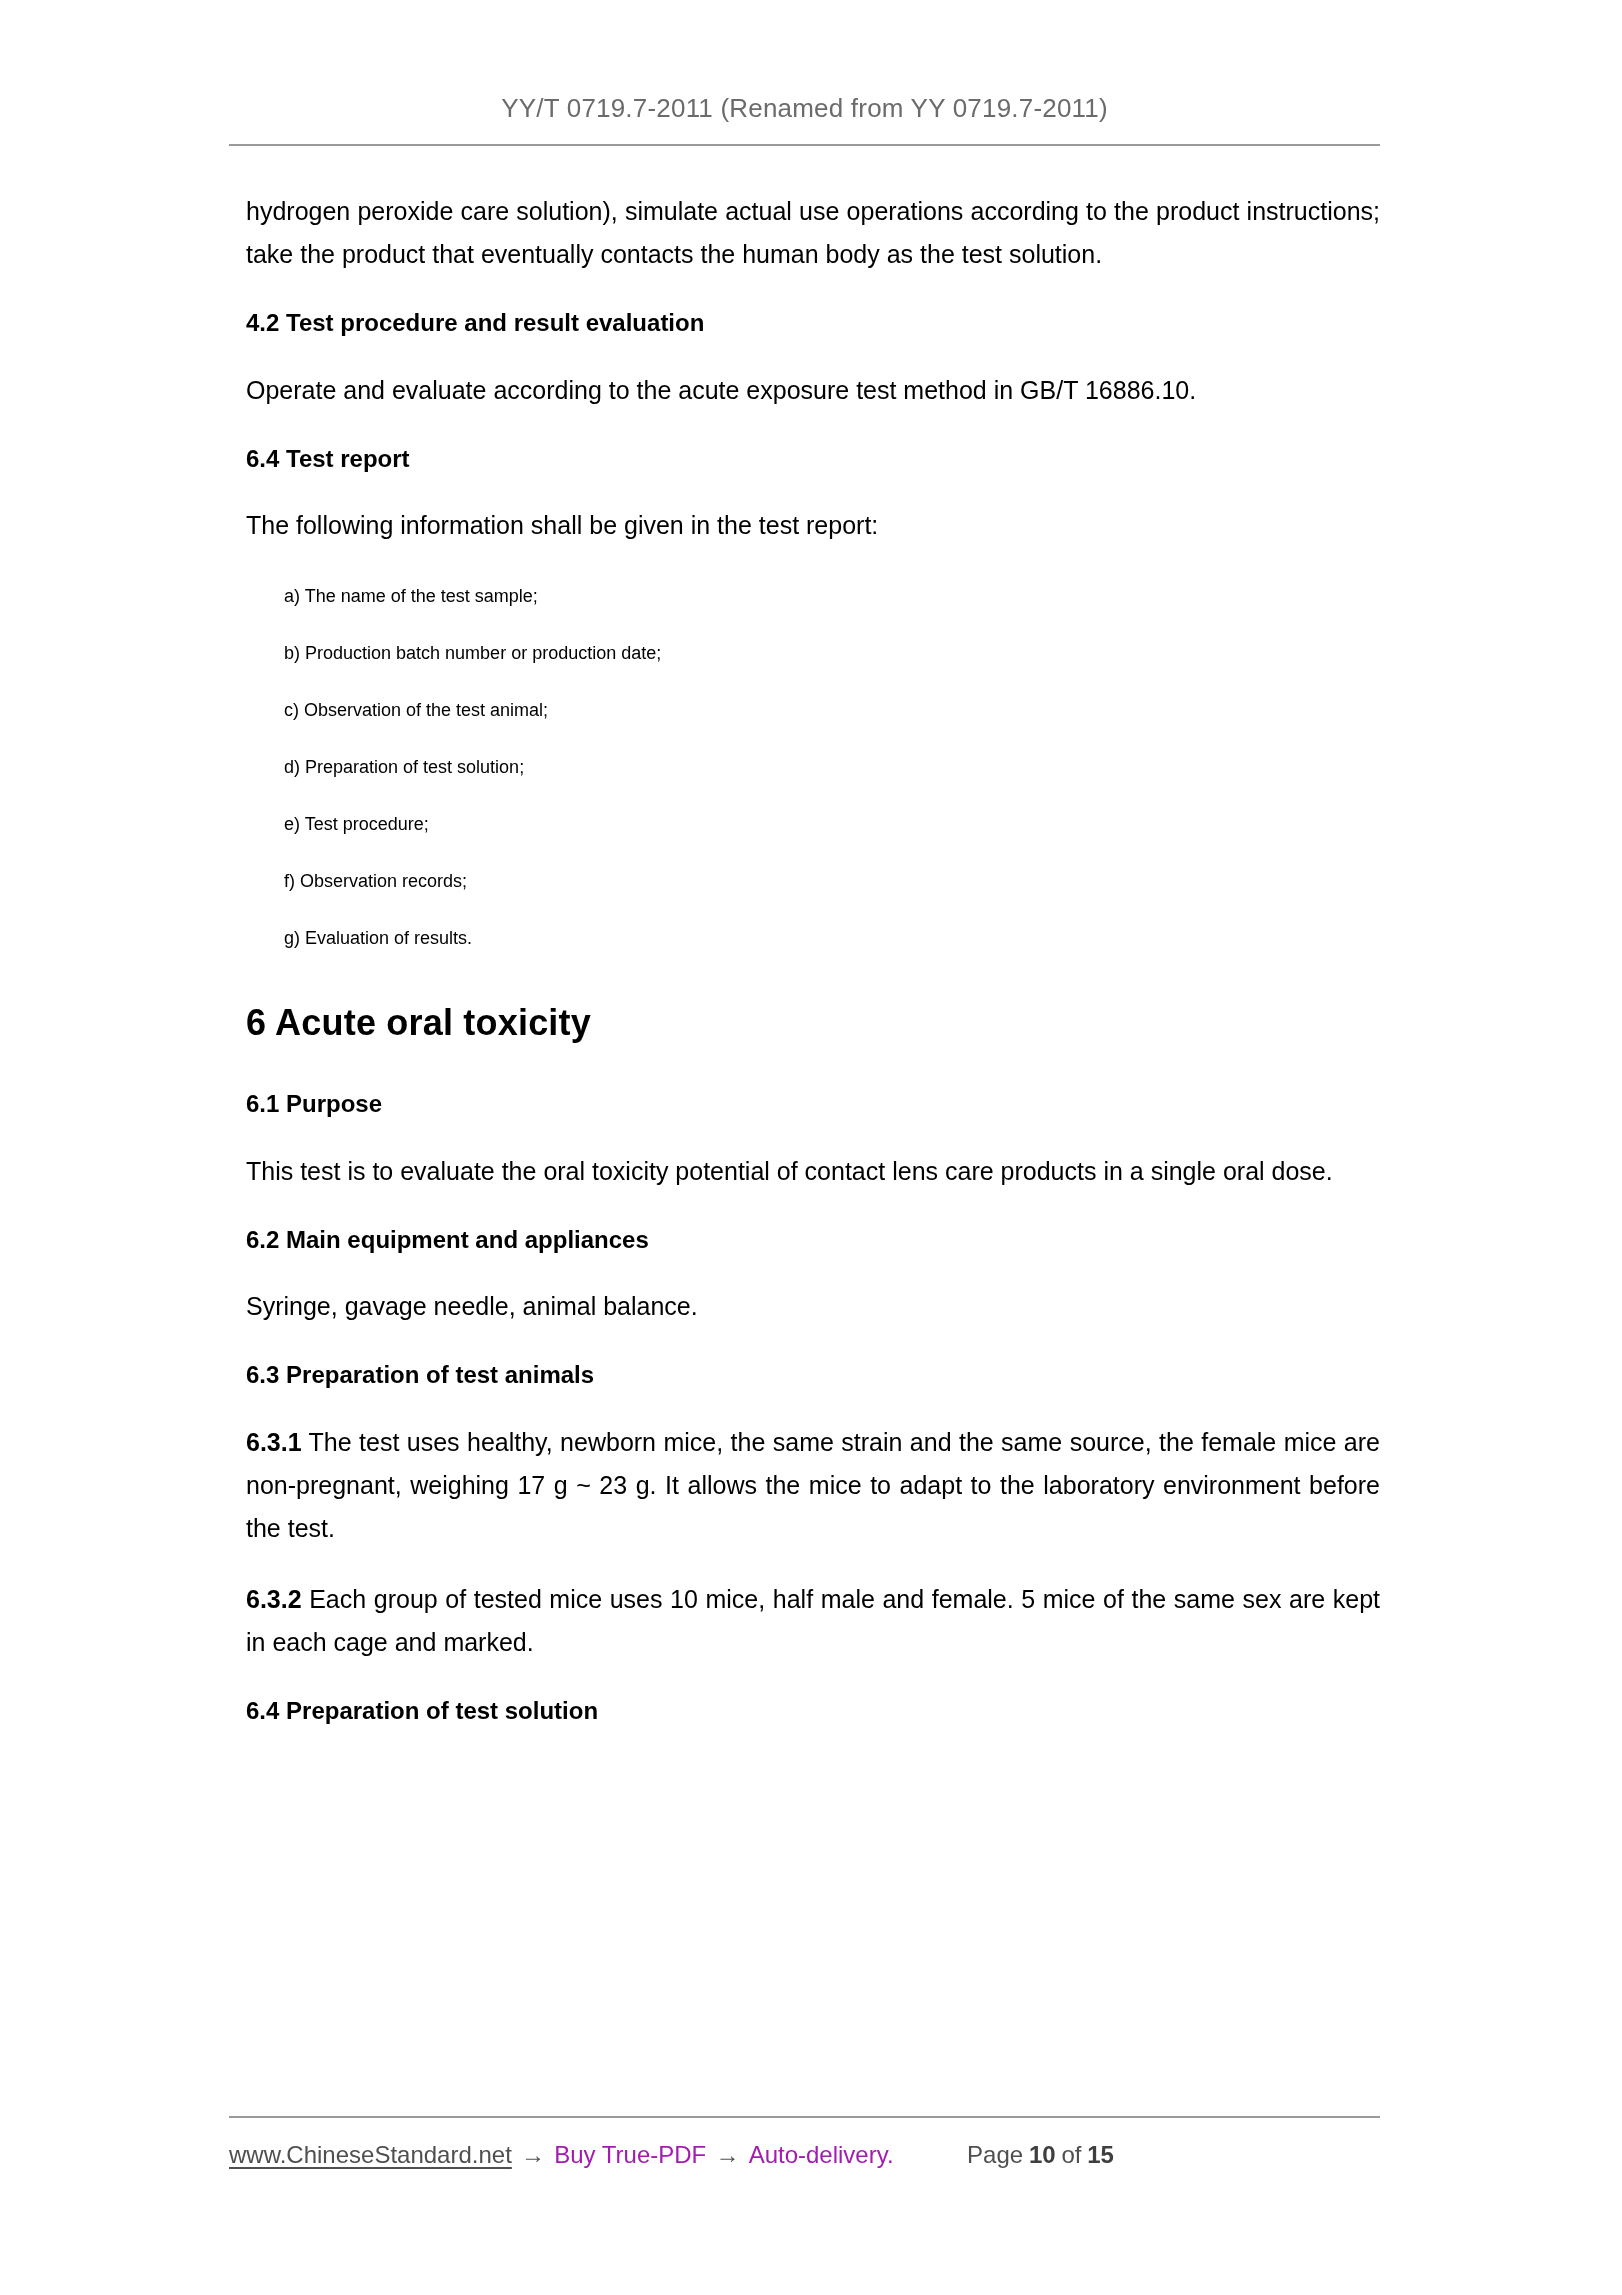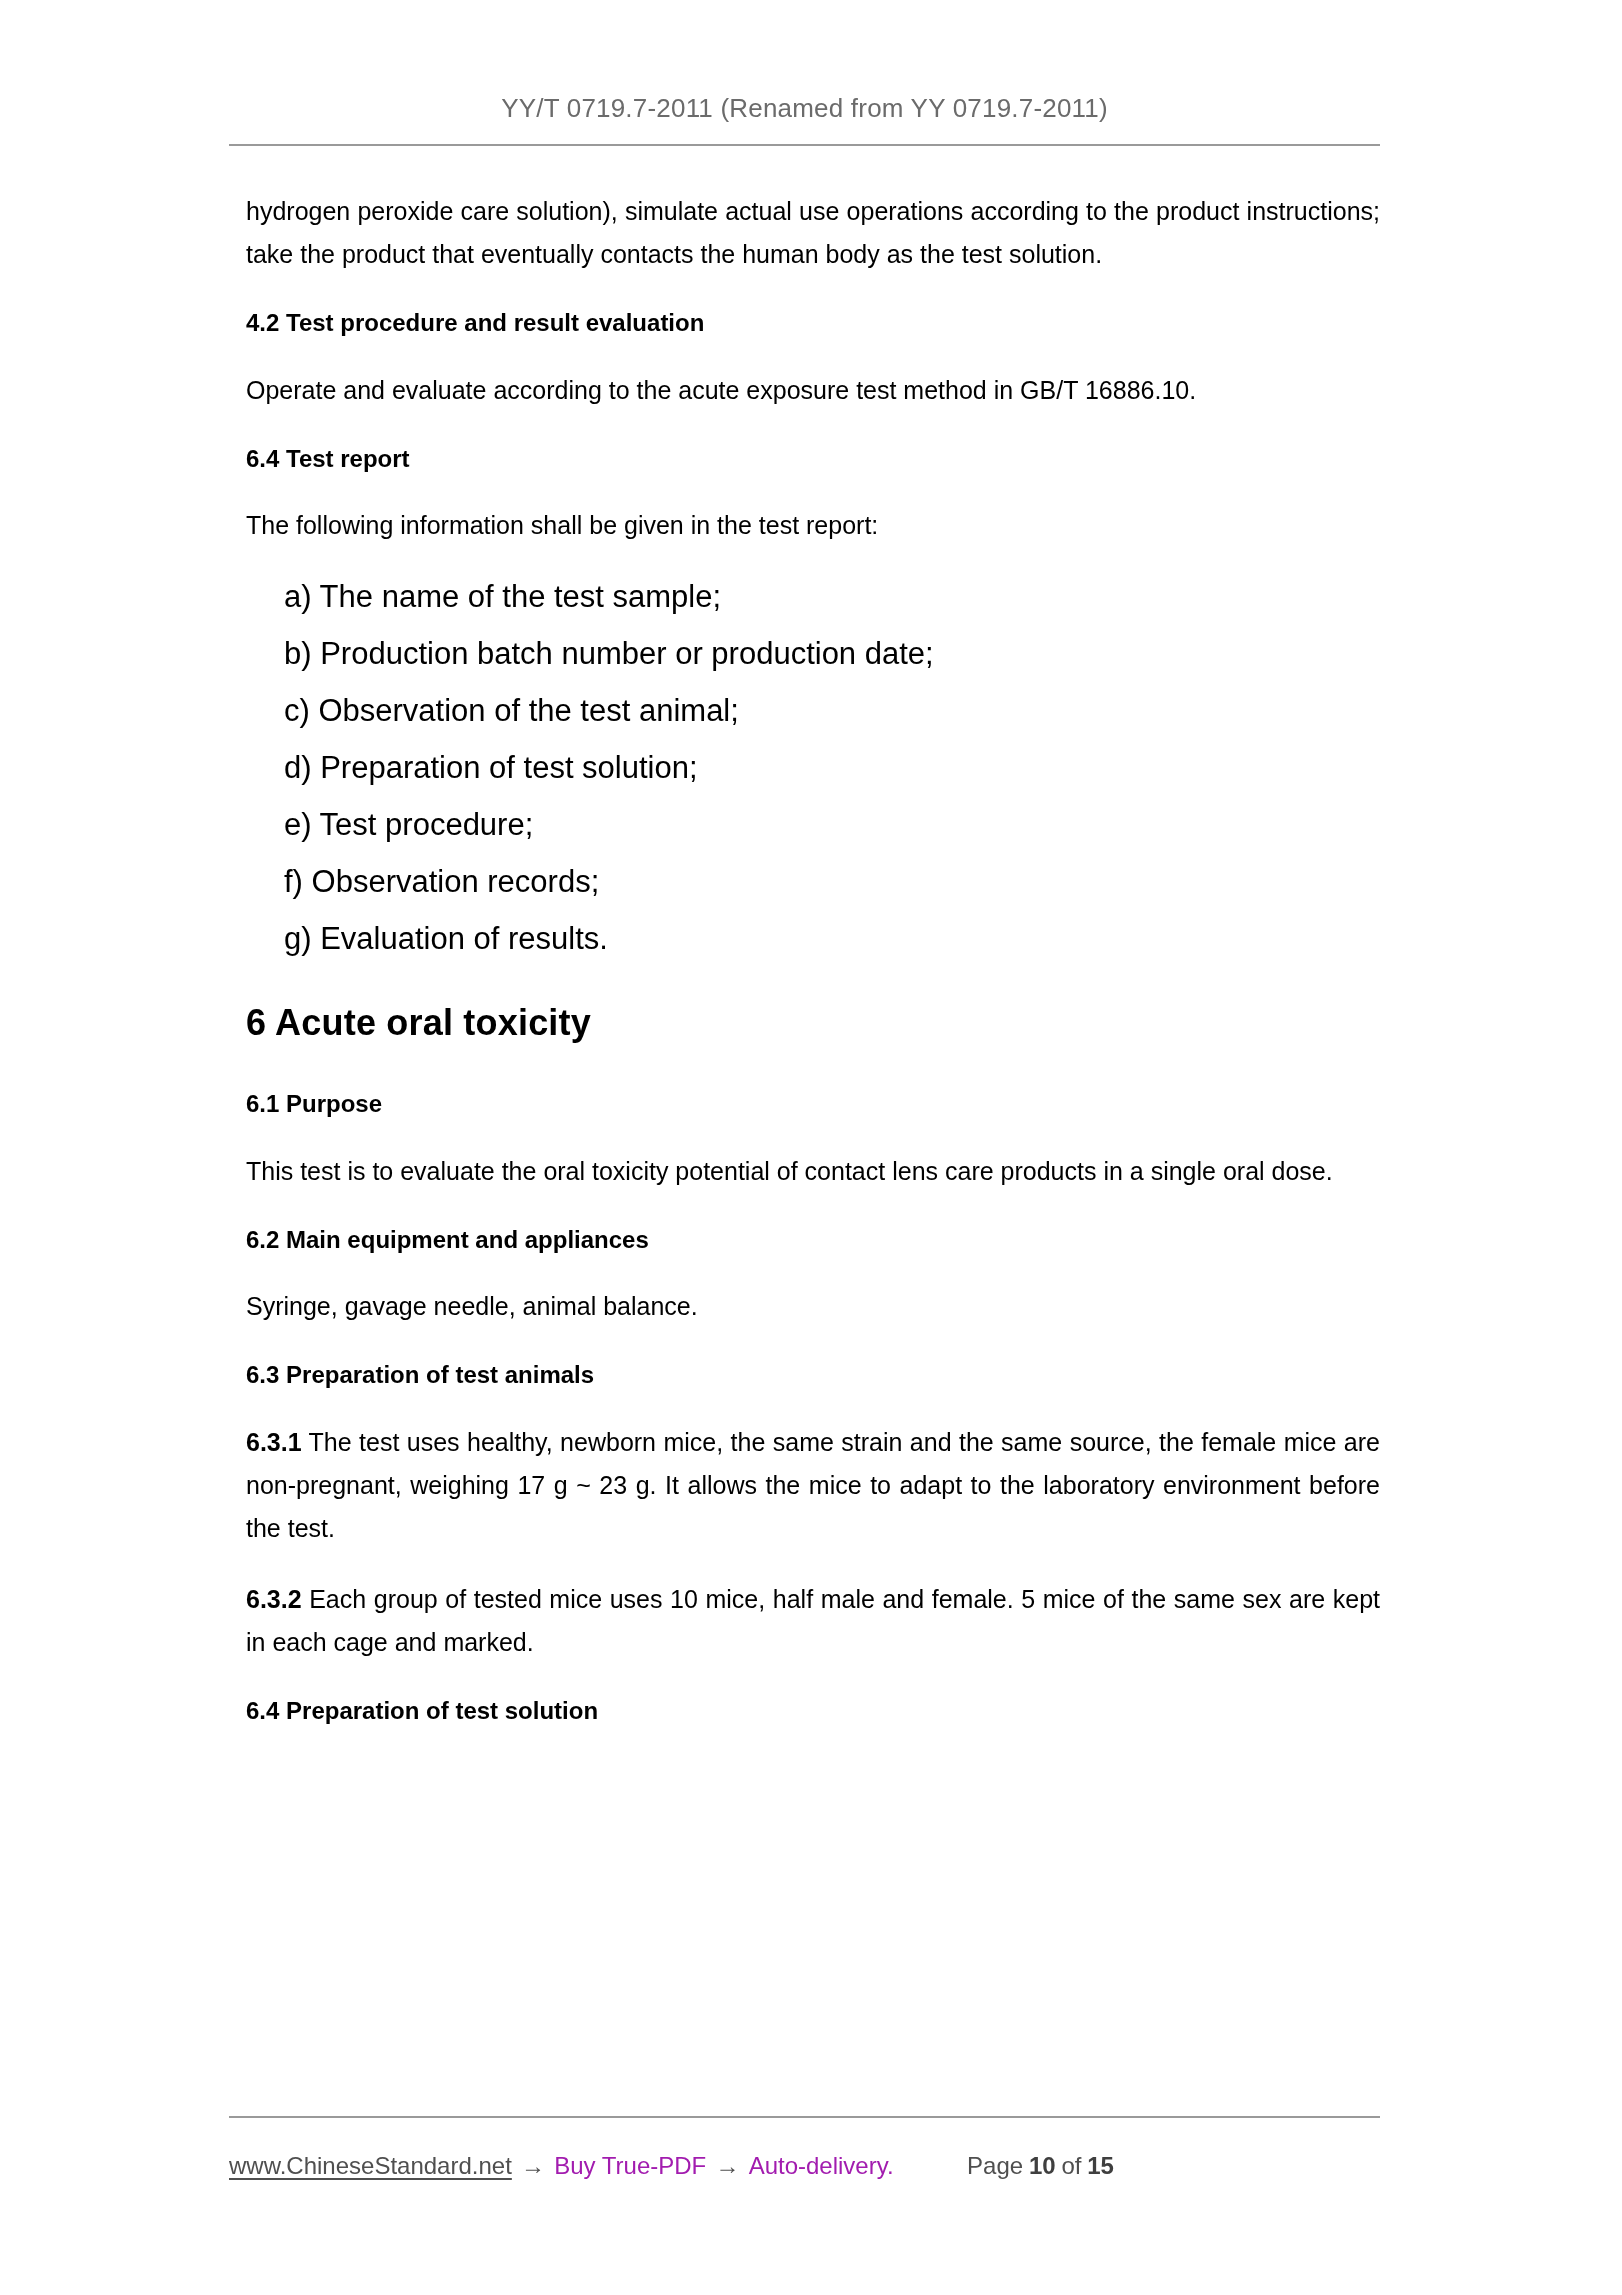--- a/index.html
+++ b/index.html
@@ -79,21 +79,21 @@
     color: #000;
     letter-spacing: 0.2px;
   }
 
   ul.lettered-list {
     list-style: none;
     margin: 0 0 28px 0;
     padding: 0;
   }
   ul.lettered-list li {
-    font-size: 31px;
+    font-size: 18px;
     line-height: 43px;
     margin: 0 0 14px 38px;
     color: #000;
   }
   ul.lettered-list li:last-child {
     margin-bottom: 4px;
   }
 
   .num-prefix {
     font-weight: bold;
@@ -108,21 +108,21 @@
     left: 229px;
     top: 2116px;
     width: 1151px;
   }
   .footer-rule {
     height: 1.7px;
     background: #9a9a9a;
     width: 100%;
   }
   .footer-row {
-    margin-top: 34px;
+    margin-top: 23px;
     display: flex;
     align-items: baseline;
     font-size: 24px;
     color: #4f4f4f;
     white-space: nowrap;
   }
   .footer-link {
     text-decoration: underline;
     text-underline-offset: 4.2px;
     color: #4f4f4f;

